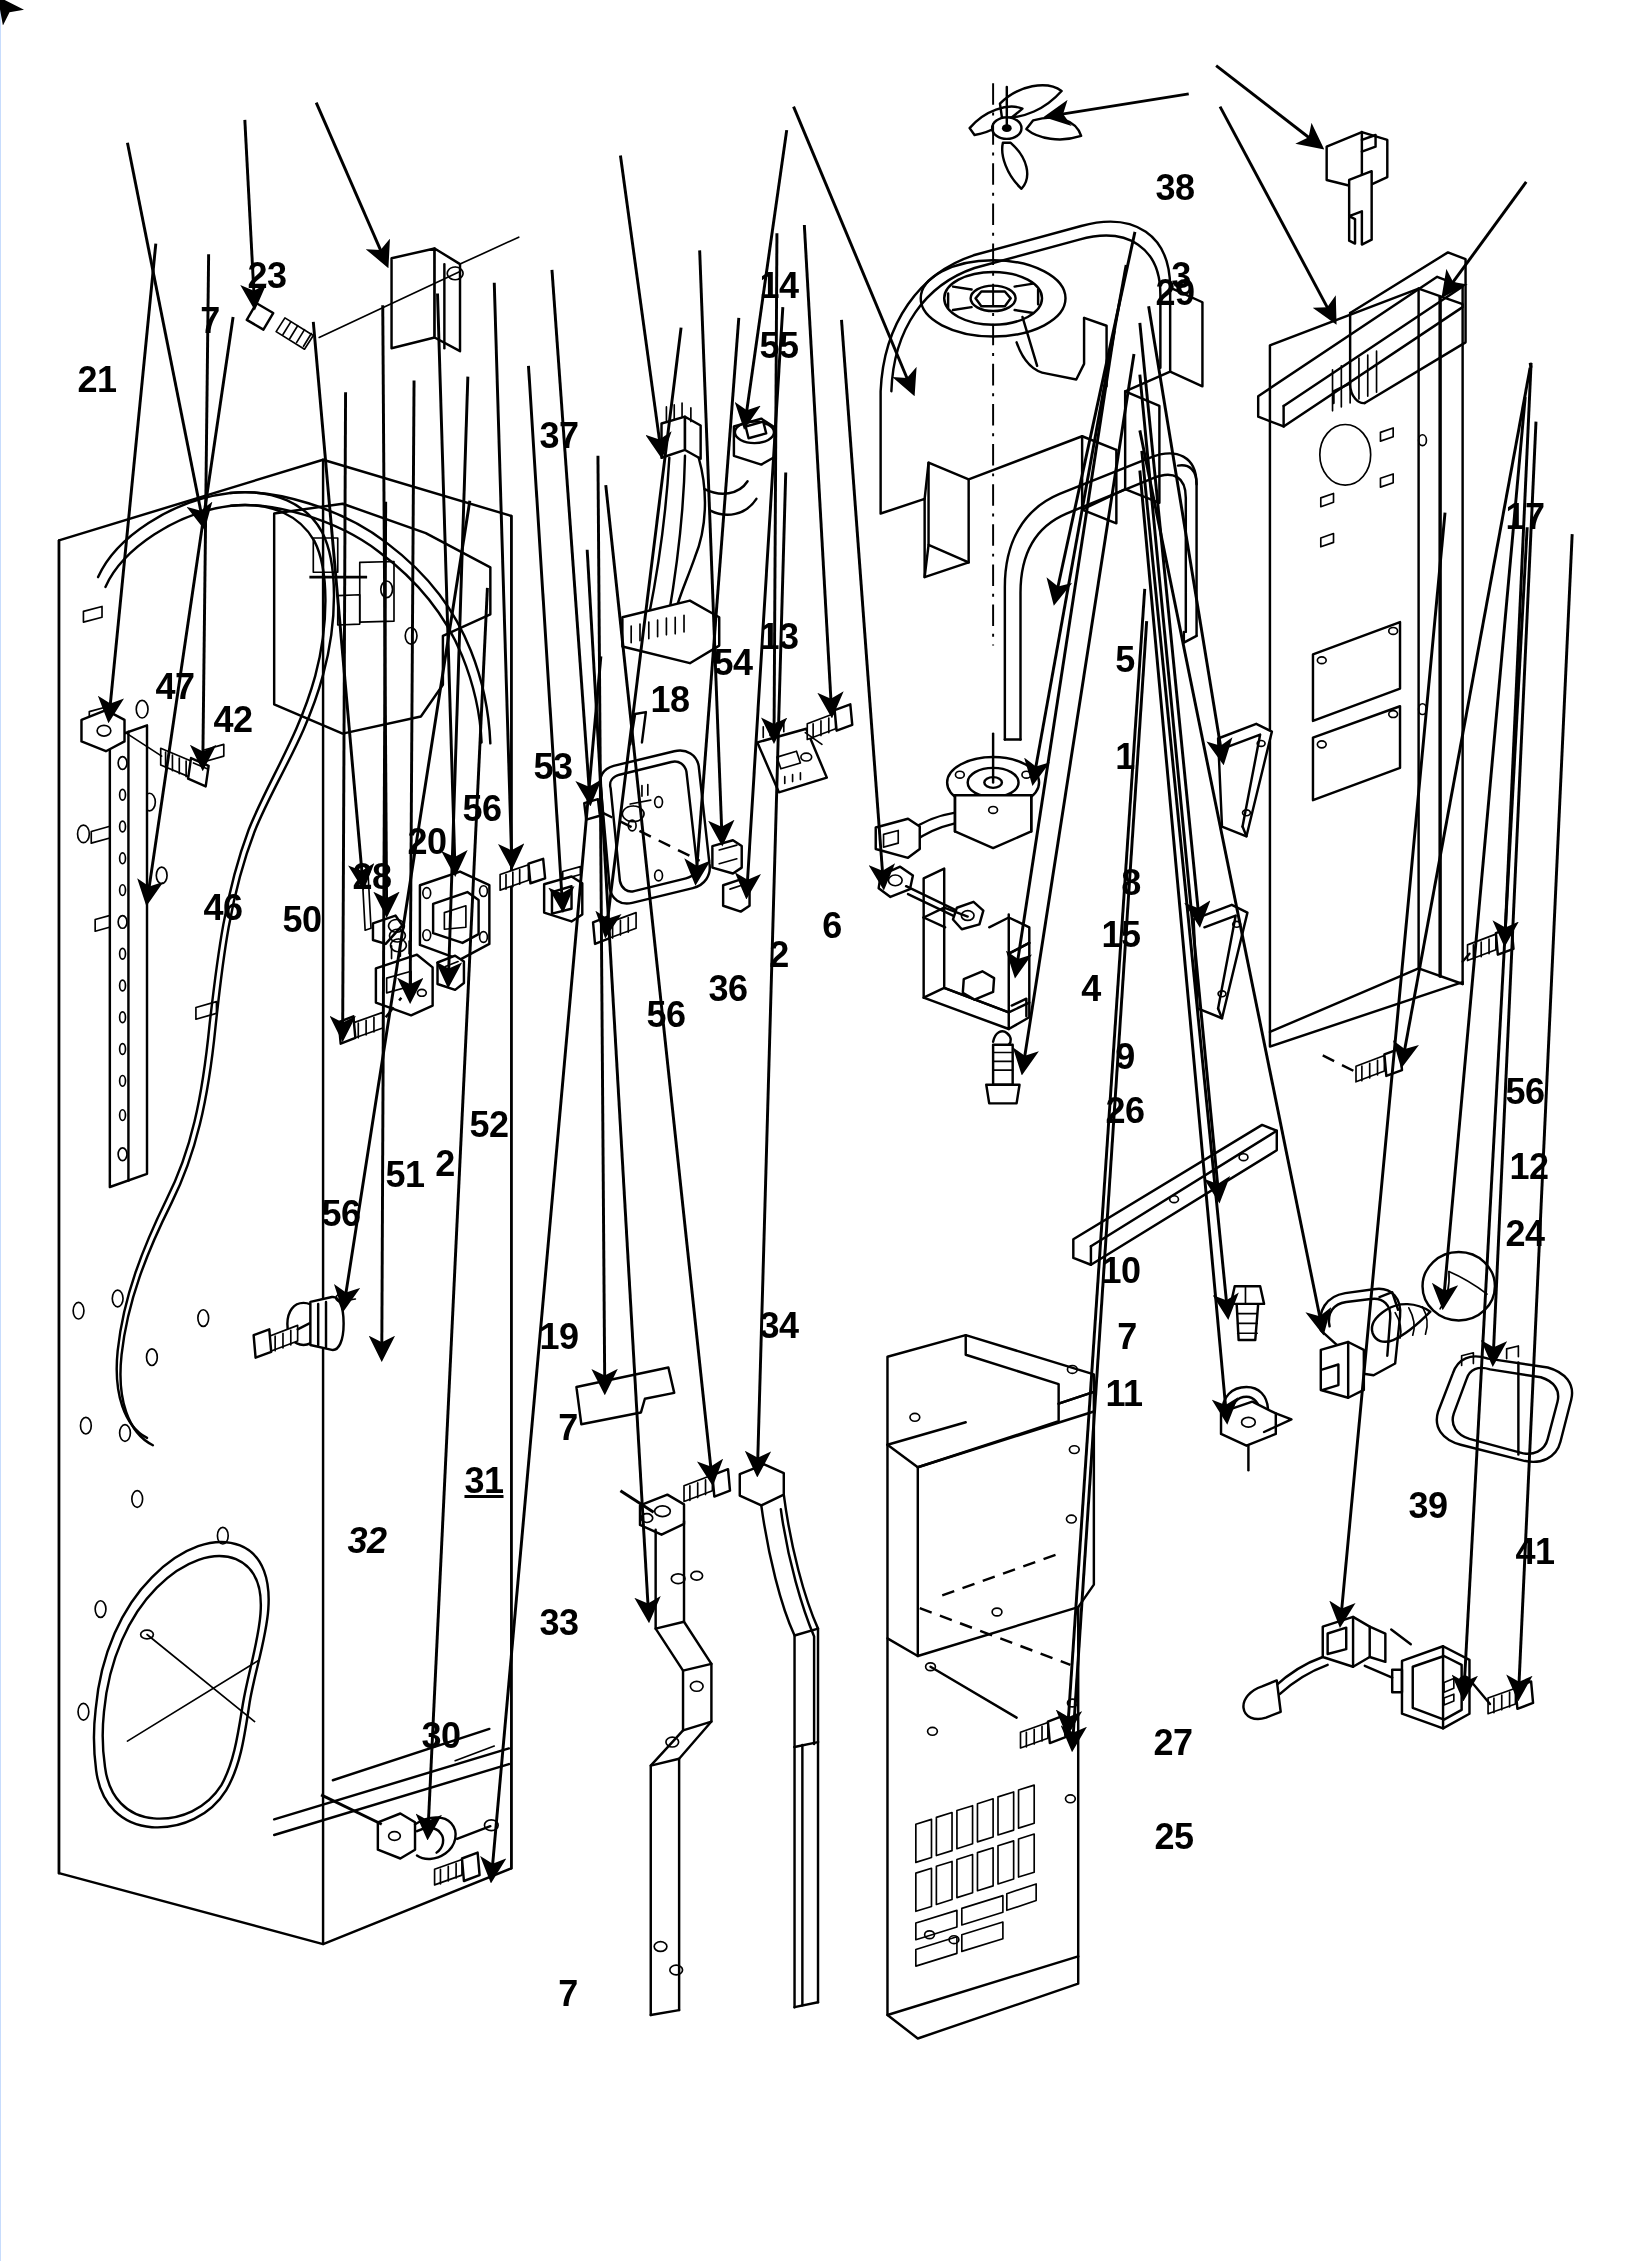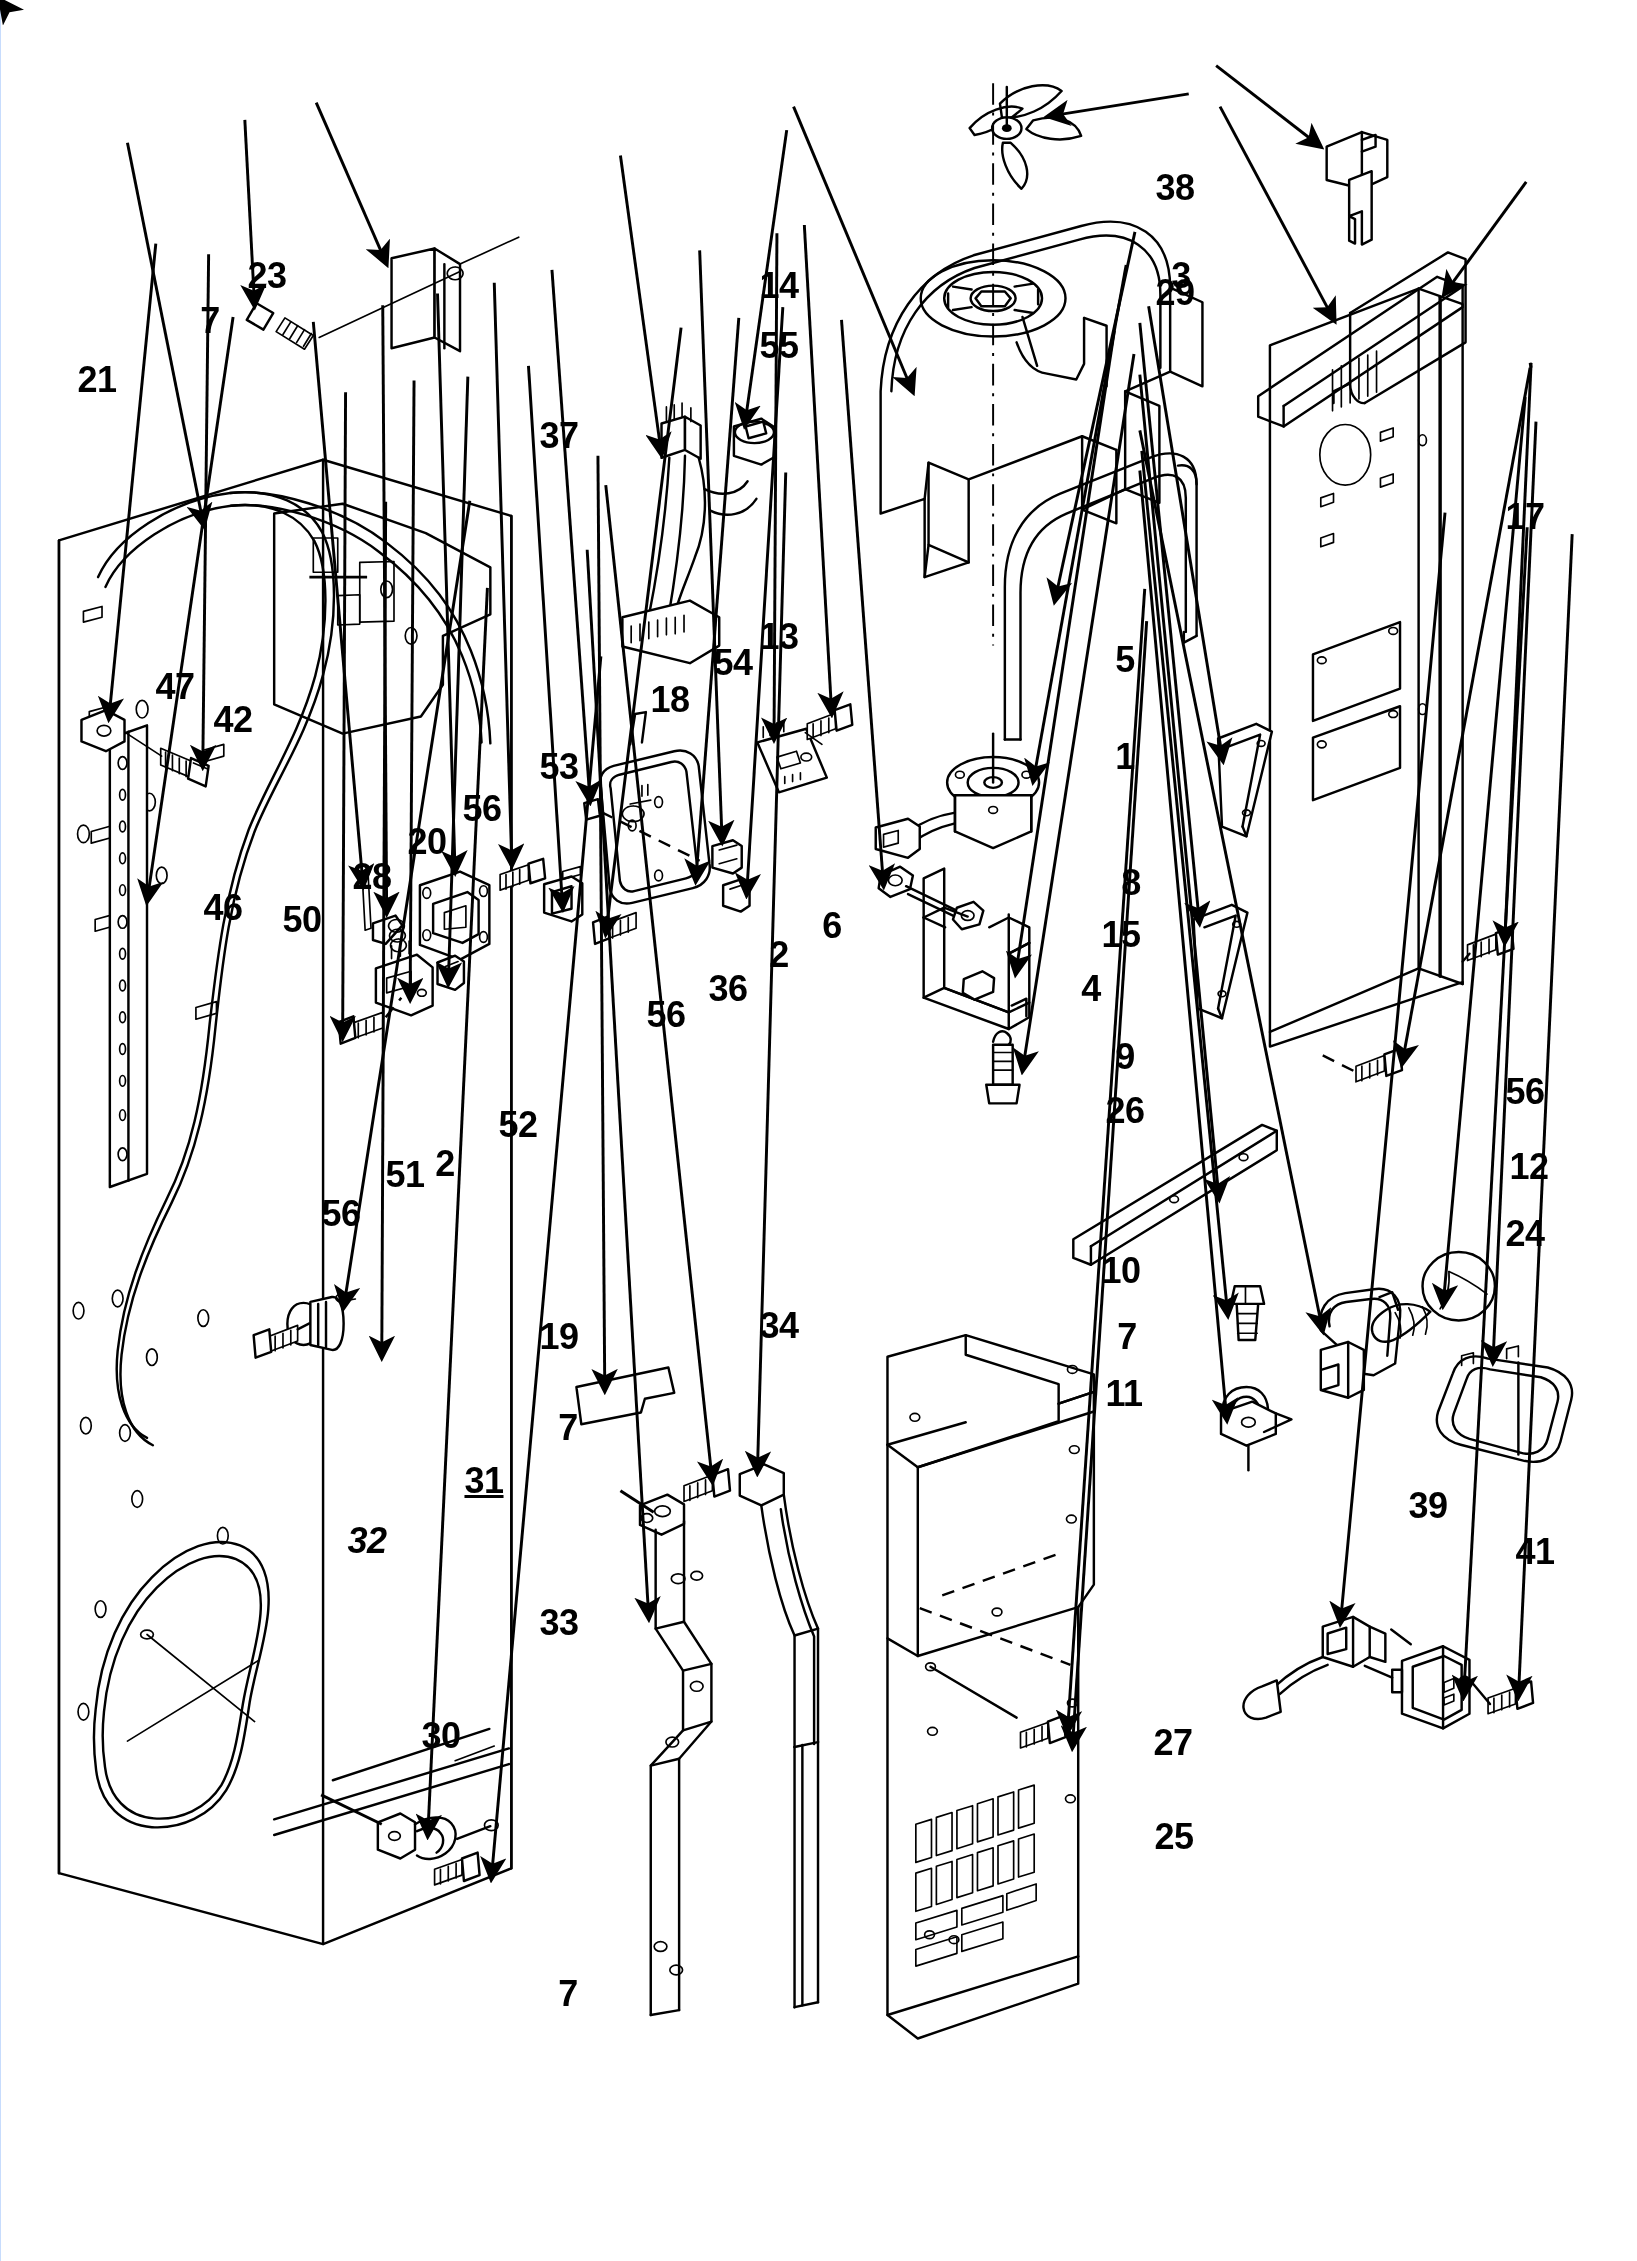--- a/index.html
+++ b/index.html
@@ -786,39 +786,39 @@
       <div class="callout" style="left: 210px; top: 321px;">7</div>
       <div class="callout" style="left: 779px; top: 346px; text-align: right;">55</div>
       <div class="callout" style="left: 97px; top: 380px;">21</div>
       <div class="callout" style="left: 559px; top: 436px;">37</div>
       <div class="callout" style="left: 1525px; top: 517px;">17</div>
       <div class="callout" style="left: 733px; top: 663px;">54</div>
       <div class="callout" style="left: 779px; top: 637px;">13</div>
       <div class="callout" style="left: 175px; top: 687px;">47</div>
       <div class="callout" style="left: 670px; top: 700px;">18</div>
       <div class="callout" style="left: 233px; top: 720px;">42</div>
-      <div class="callout" style="left: 553px; top: 767px; margin-left: 6px;">53</div>
+      <div class="callout" style="left: 553px; top: 767px;">53</div>
       <div class="callout" style="left: 1125px; top: 757px;">1</div>
       <div class="callout" style="left: 1125px; top: 660px;">5</div>
       <div class="callout" style="left: 482px; top: 809px;">56</div>
       <div class="callout" style="left: 427px; top: 842px;">20</div>
       <div class="callout" style="left: 372px; top: 877px;">28</div>
       <div class="callout" style="left: 1131px; top: 883px;">8</div>
       <div class="callout" style="left: 832px; top: 926px;">6</div>
       <div class="callout" style="left: 223px; top: 908px;">46</div>
       <div class="callout" style="left: 302px; top: 920px;">50</div>
       <div class="callout" style="left: 779px; top: 955px;">2</div>
       <div class="callout" style="left: 728px; top: 989px;">36</div>
       <div class="callout" style="left: 1121px; top: 935px;">15</div>
       <div class="callout" style="left: 1091px; top: 989px;">4</div>
       <div class="callout" style="left: 666px; top: 1015px;">56</div>
       <div class="callout" style="left: 1125px; top: 1057px;">9</div>
       <div class="callout" style="left: 1525px; top: 1092px;">56</div>
       <div class="callout" style="left: 1125px; top: 1111px;">26</div>
-      <div class="callout" style="left: 489px; top: 1125px; margin-left: 29px;">52</div>
+      <div class="callout" style="left: 489px; top: 1125px;">52</div>
       <div class="callout" style="left: 405px; top: 1175px;">51</div>
       <div class="callout" style="left: 445px; top: 1164px;">2</div>
       <div class="callout" style="left: 1529px; top: 1167px;">12</div>
       <div class="callout" style="left: 341px; top: 1214px;">56</div>
       <div class="callout" style="left: 1525px; top: 1234px;">24</div>
       <div class="callout" style="left: 1121px; top: 1271px;">10</div>
       <div class="callout" style="left: 1127px; top: 1337px;">7</div>
       <div class="callout" style="left: 559px; top: 1337px;">19</div>
       <div class="callout" style="left: 1124px; top: 1394px;">11</div>
       <div class="callout" style="left: 779px; top: 1326px;">34</div>

